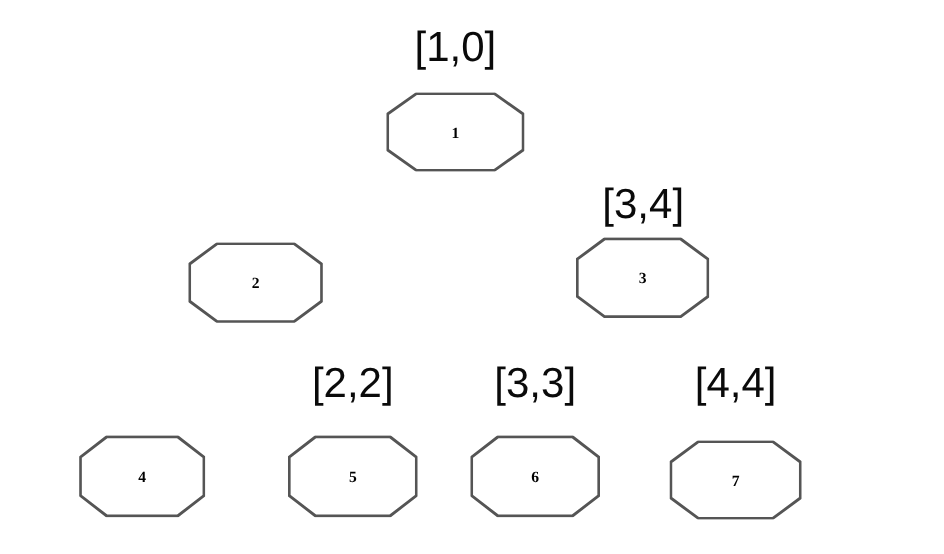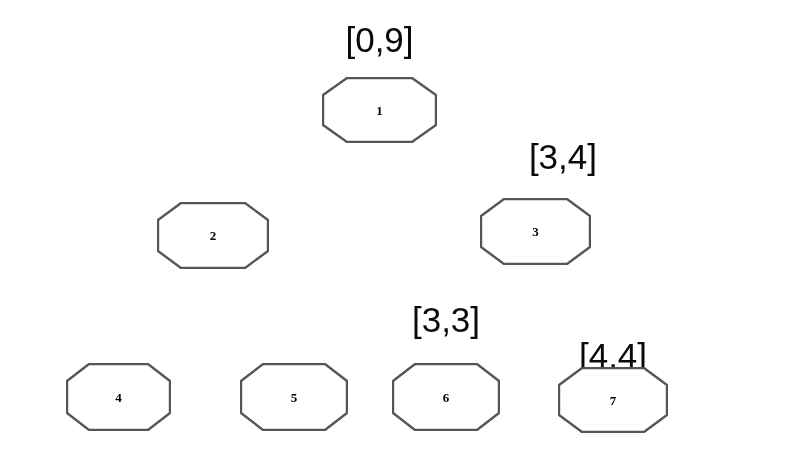--- a/index.html
+++ b/index.html
@@ -63,59 +63,60 @@
     line-height: 1;
     white-space: nowrap;
     text-align: center;
     user-select: none;
   }
 </style>
 </head>
 <body>
 
 <div id="diagram-canvas">
-    <div class="range-label" style="left: 317px; top: 22px; width: 125px;">[0,9]</div>
+    <div class="range-label" style="left: 317px; top: 22px; width: 125px;">[1,0]</div>
     <div class="tree-node" style="left: 322px; top: 77px; width: 115px; height: 66px;">
       <svg class="node-octagon" width="115" height="66" viewBox="0 0 115 66">
         <polygon points="25,1 90,1 114,18 114,48 90,65 25,65 1,48 1,18"></polygon>
       </svg>
       <span class="node-number">1</span>
     </div>
     <div class="tree-node" style="left: 157px; top: 202px; width: 112px; height: 67px;">
       <svg class="node-octagon" width="112" height="67" viewBox="0 0 112 67">
         <polygon points="24,1 88,1 111,18 111,49 88,66 24,66 1,49 1,18"></polygon>
       </svg>
       <span class="node-number">2</span>
     </div>
-    <div class="range-label" style="left: 475px; top: 139px; width: 122px; text-align: right;">[3,4]</div>
+    <div class="range-label" style="left: 475px; top: 153px; width: 122px;">[3,4]</div>
     <div class="tree-node" style="left: 480px; top: 198px; width: 111px; height: 67px;">
       <svg class="node-octagon" width="111" height="67" viewBox="0 0 111 67">
         <polygon points="24,1 87,1 110,18 110,49 87,66 24,66 1,49 1,18"></polygon>
       </svg>
       <span class="node-number">3</span>
     </div>
     <div class="tree-node" style="left: 66px; top: 363px; width: 105px; height: 68px;">
       <svg class="node-octagon" width="105" height="68" viewBox="0 0 105 68">
         <polygon points="23,1 82,1 104,18 104,50 82,67 23,67 1,50 1,18"></polygon>
       </svg>
       <span class="node-number">4</span>
     </div>
+    <div class="range-label" style="left: 235px; top: 302px; width: 118px;">[2,2]</div>
     <div class="tree-node" style="left: 240px; top: 363px; width: 108px; height: 68px;">
       <svg class="node-octagon" width="108" height="68" viewBox="0 0 108 68">
         <polygon points="23,1 85,1 107,18 107,50 85,67 23,67 1,50 1,18"></polygon>
       </svg>
       <span class="node-number">5</span>
     </div>
     <div class="range-label" style="left: 387px; top: 302px; width: 118px; text-align: center;">[3,3]</div>
     <div class="tree-node" style="left: 392px; top: 363px; width: 108px; height: 68px;">
       <svg class="node-octagon" width="108" height="68" viewBox="0 0 108 68">
         <polygon points="23,1 85,1 107,18 107,50 85,67 23,67 1,50 1,18"></polygon>
       </svg>
       <span class="node-number">6</span>
     </div>
-    <div class="range-label" style="left: 553px; top: 302px; width: 120px; margin-top: 36px;">[4,4]</div>
+    <div class="range-label" style="left: 553px; top: 302px; width: 120px;">[4,4]</div>
     <div class="tree-node" style="left: 558px; top: 367px; width: 110px; height: 66px;">
       <svg class="node-octagon" width="110" height="66" viewBox="0 0 110 66">
         <polygon points="24,1 86,1 109,18 109,48 86,65 24,65 1,48 1,18"></polygon>
       </svg>
       <span class="node-number">7</span>
     </div>
   </div>
 
 </body></html>

